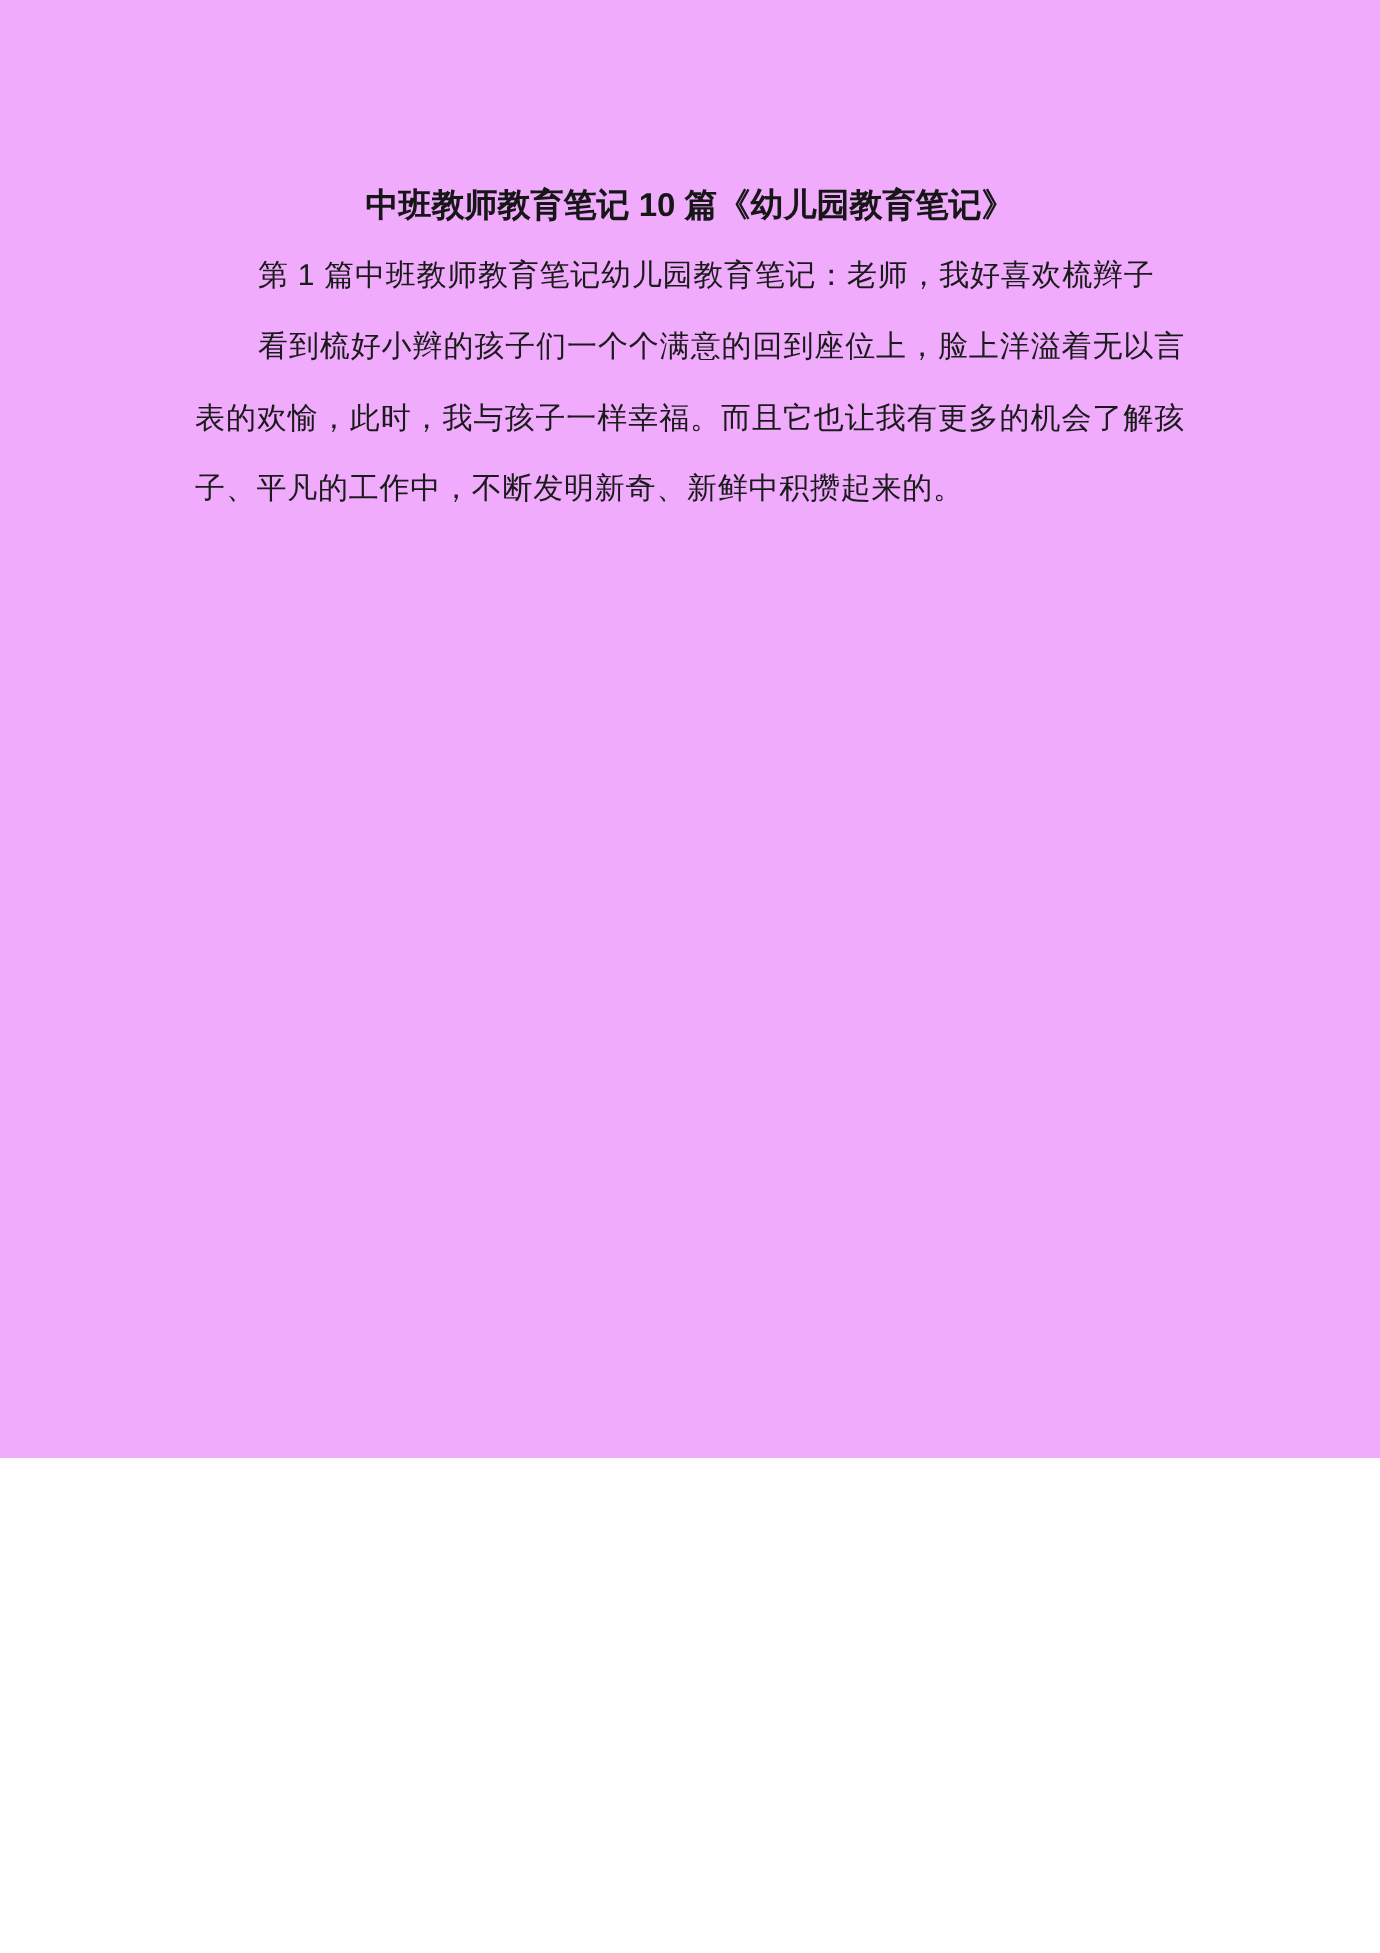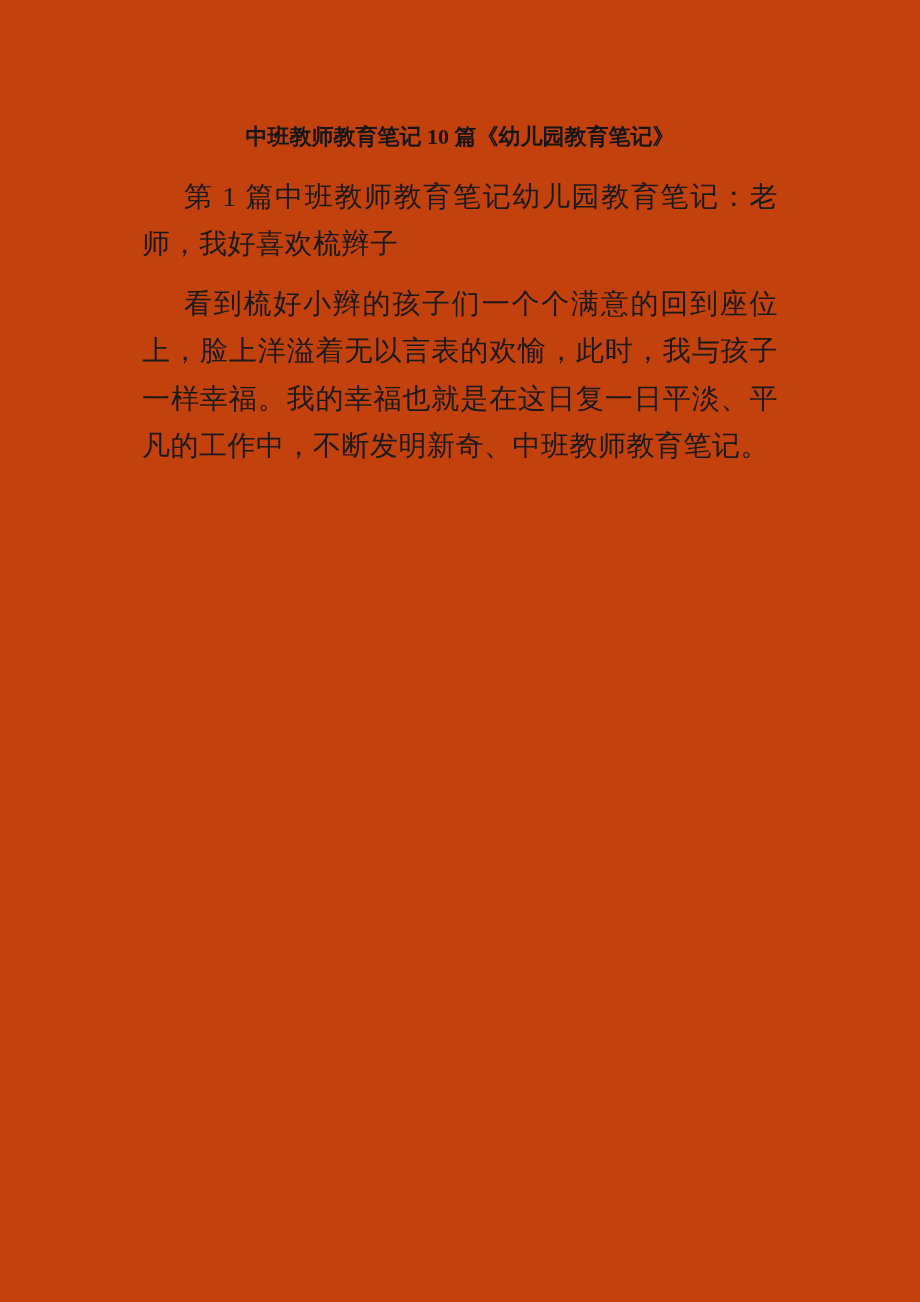--- a/index.html
+++ b/index.html
@@ -3,57 +3,57 @@
 <meta charset="utf-8">
 <style>
   html, body {
     margin: 0;
     padding: 0;
     background: #ffffff;
   }
   .page {
     position: relative;
     width: 920px;
-    height: 1302px;
-    background: #c2410c;
+    height: 972px;
+    background: #f0abfc;
     overflow: hidden;
-    font-family: Liberation Serif, serif;
+    font-family: Liberation Sans, sans-serif;
     color: #1a1a1a;
   }
   .content {
     position: absolute;
     top: 113px;
     left: 130px;
     width: 660px;
   }
   .doc-title {
     margin: 0;
     font-size: 22px;
     font-weight: bold;
     line-height: 47.5px;
     text-align: center;
     white-space: nowrap;
     color: #161616;
   }
   .para {
-    margin: 12px;
-    font-size: 28px;
+    margin: 0;
+    font-size: 20px;
     line-height: 47.5px;
     text-align: justify;
     text-justify: inter-character;
     text-indent: 42px;
     letter-spacing: 0.5px;
     color: #1a1a1a;
   }
   .para-wide-indent {
     text-indent: 124px;
   }
 </style>
 </head>
 <body>
 
 <div class="page">
   <div class="content">
     <h1 class="doc-title">中班教师教育笔记 10 篇《幼儿园教育笔记》</h1>
     <p class="para">第 1 篇中班教师教育笔记幼儿园教育笔记：老师，我好喜欢梳辫子</p>
-    <p class="para">看到梳好小辫的孩子们一个个满意的回到座位上，脸上洋溢着无以言表的欢愉，此时，我与孩子一样幸福。我的幸福也就是在这日复一日平淡、平凡的工作中，不断发明新奇、中班教师教育笔记。</p>
+    <p class="para">看到梳好小辫的孩子们一个个满意的回到座位上，脸上洋溢着无以言表的欢愉，此时，我与孩子一样幸福。而且它也让我有更多的机会了解孩子、平凡的工作中，不断发明新奇、新鲜中积攒起来的。</p>
   </div>
 </div>
 
 </body></html>

